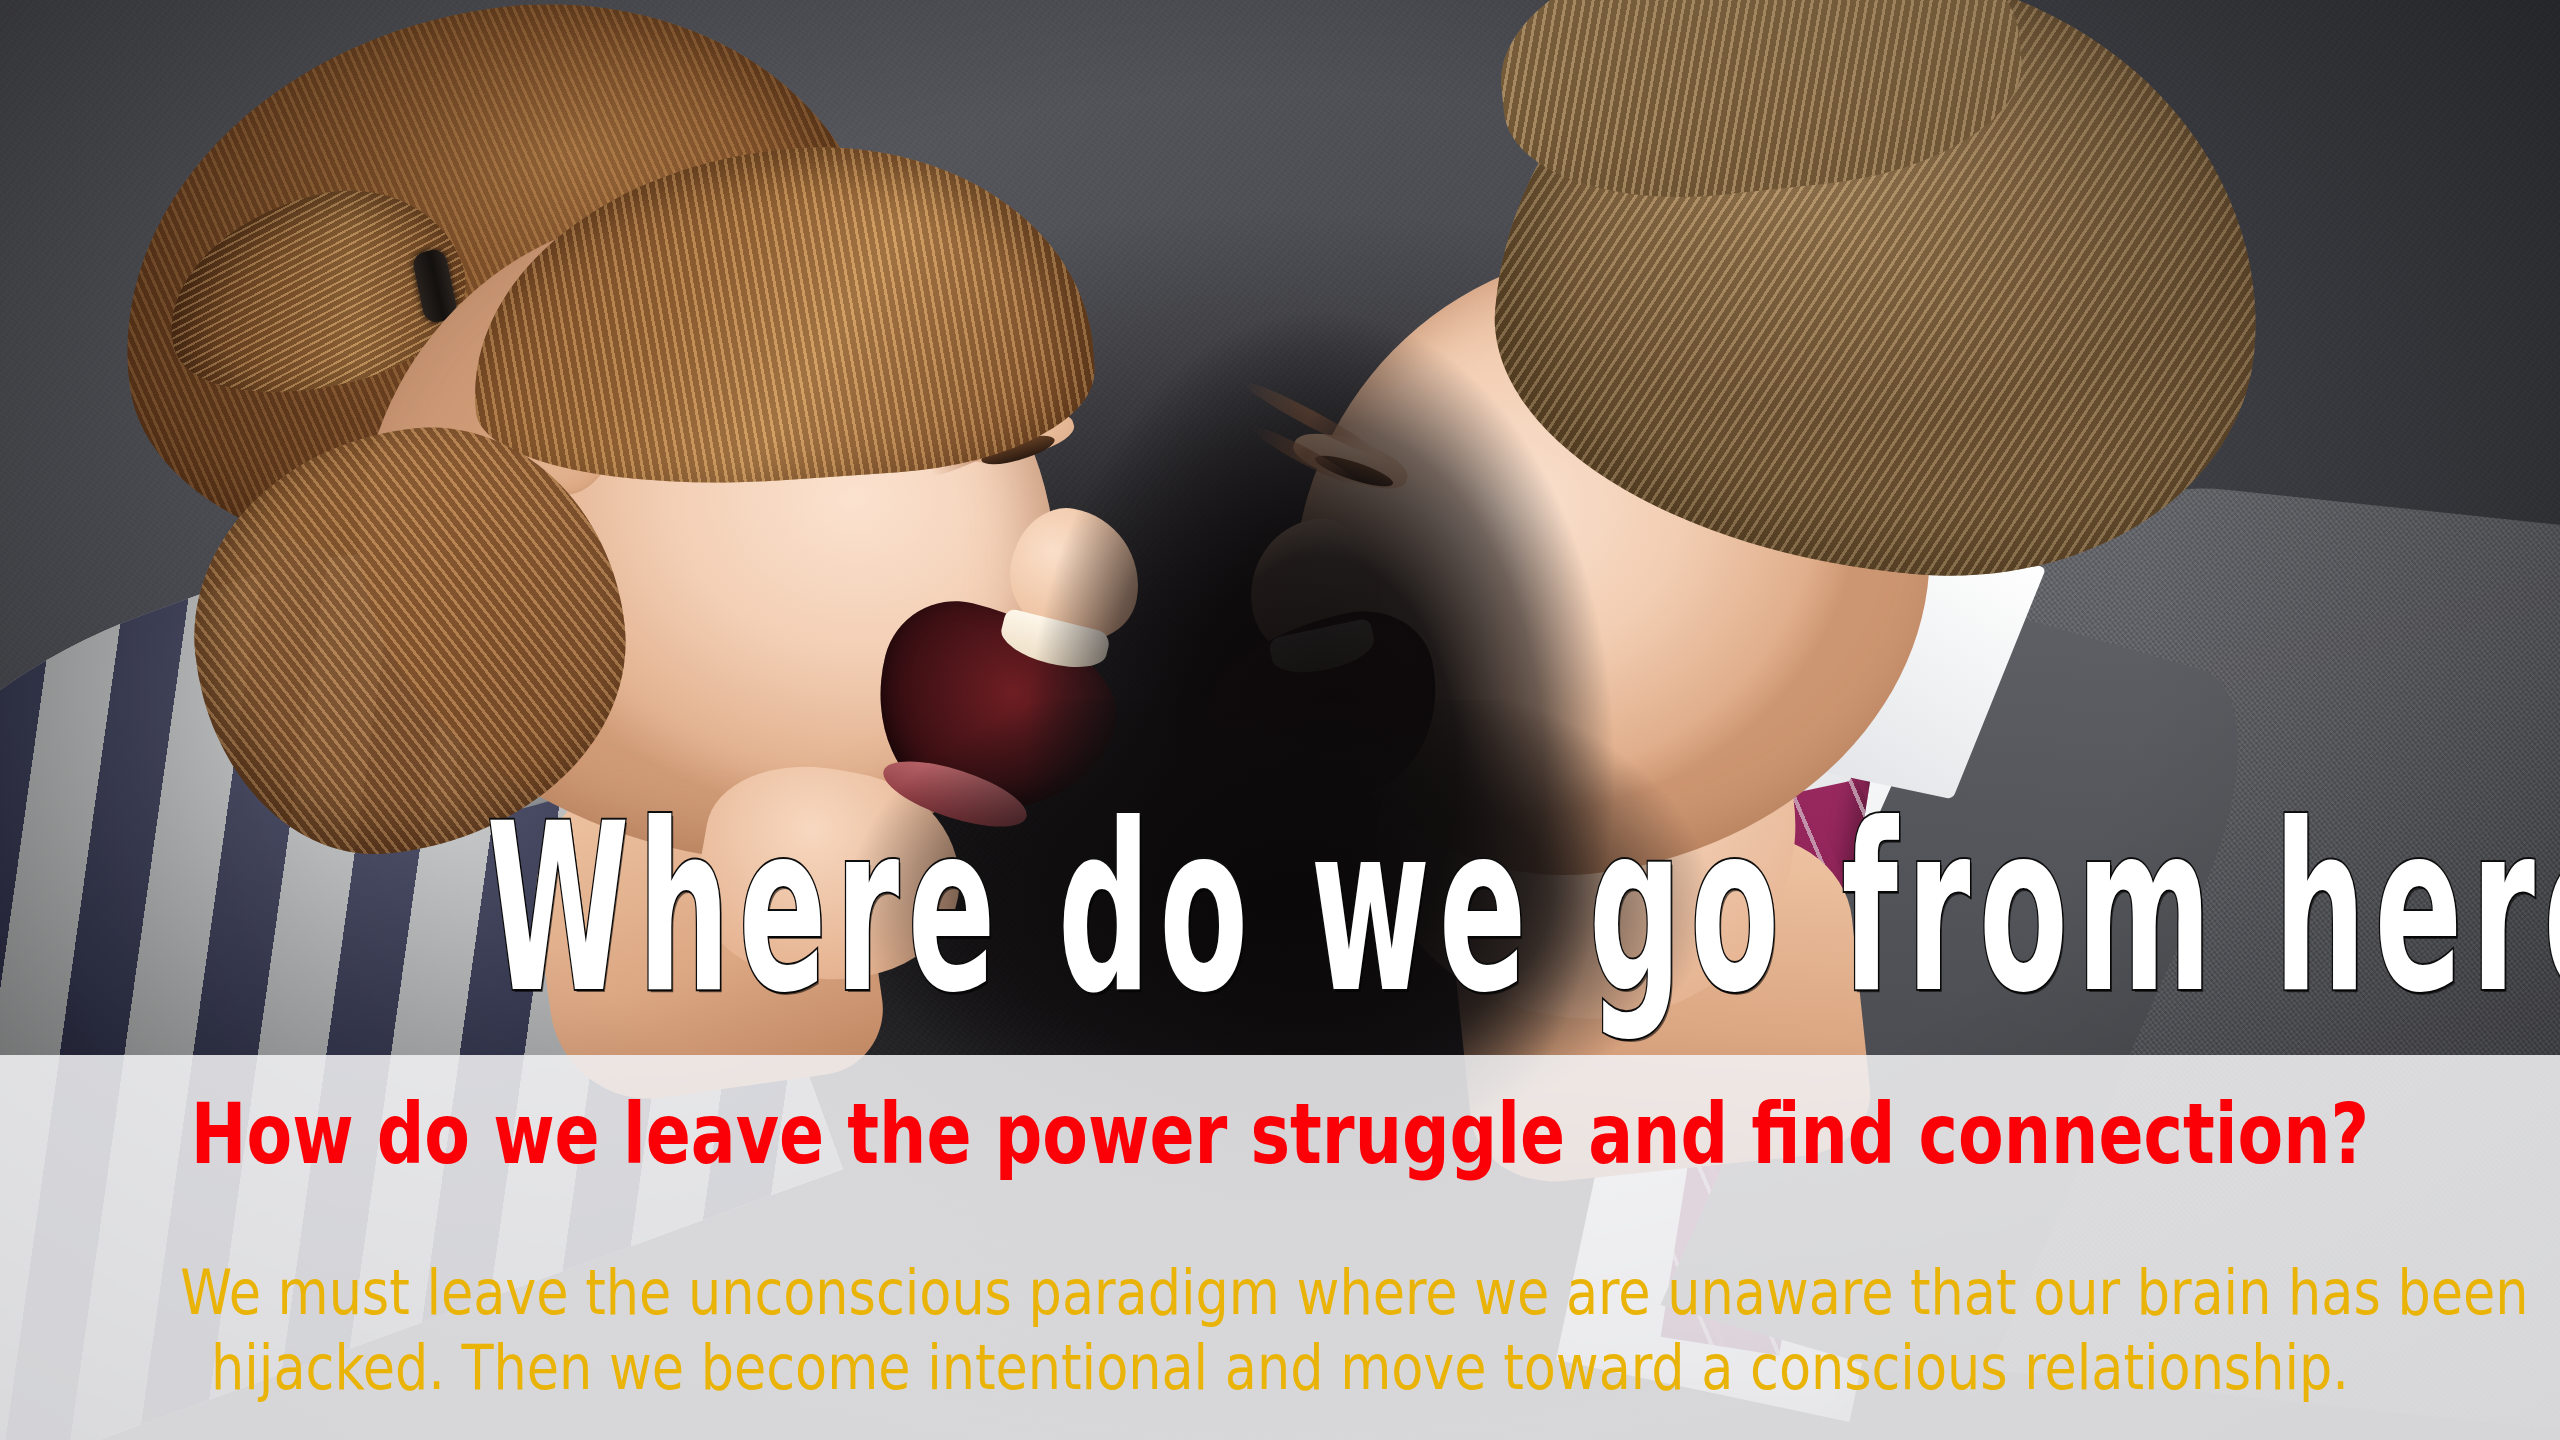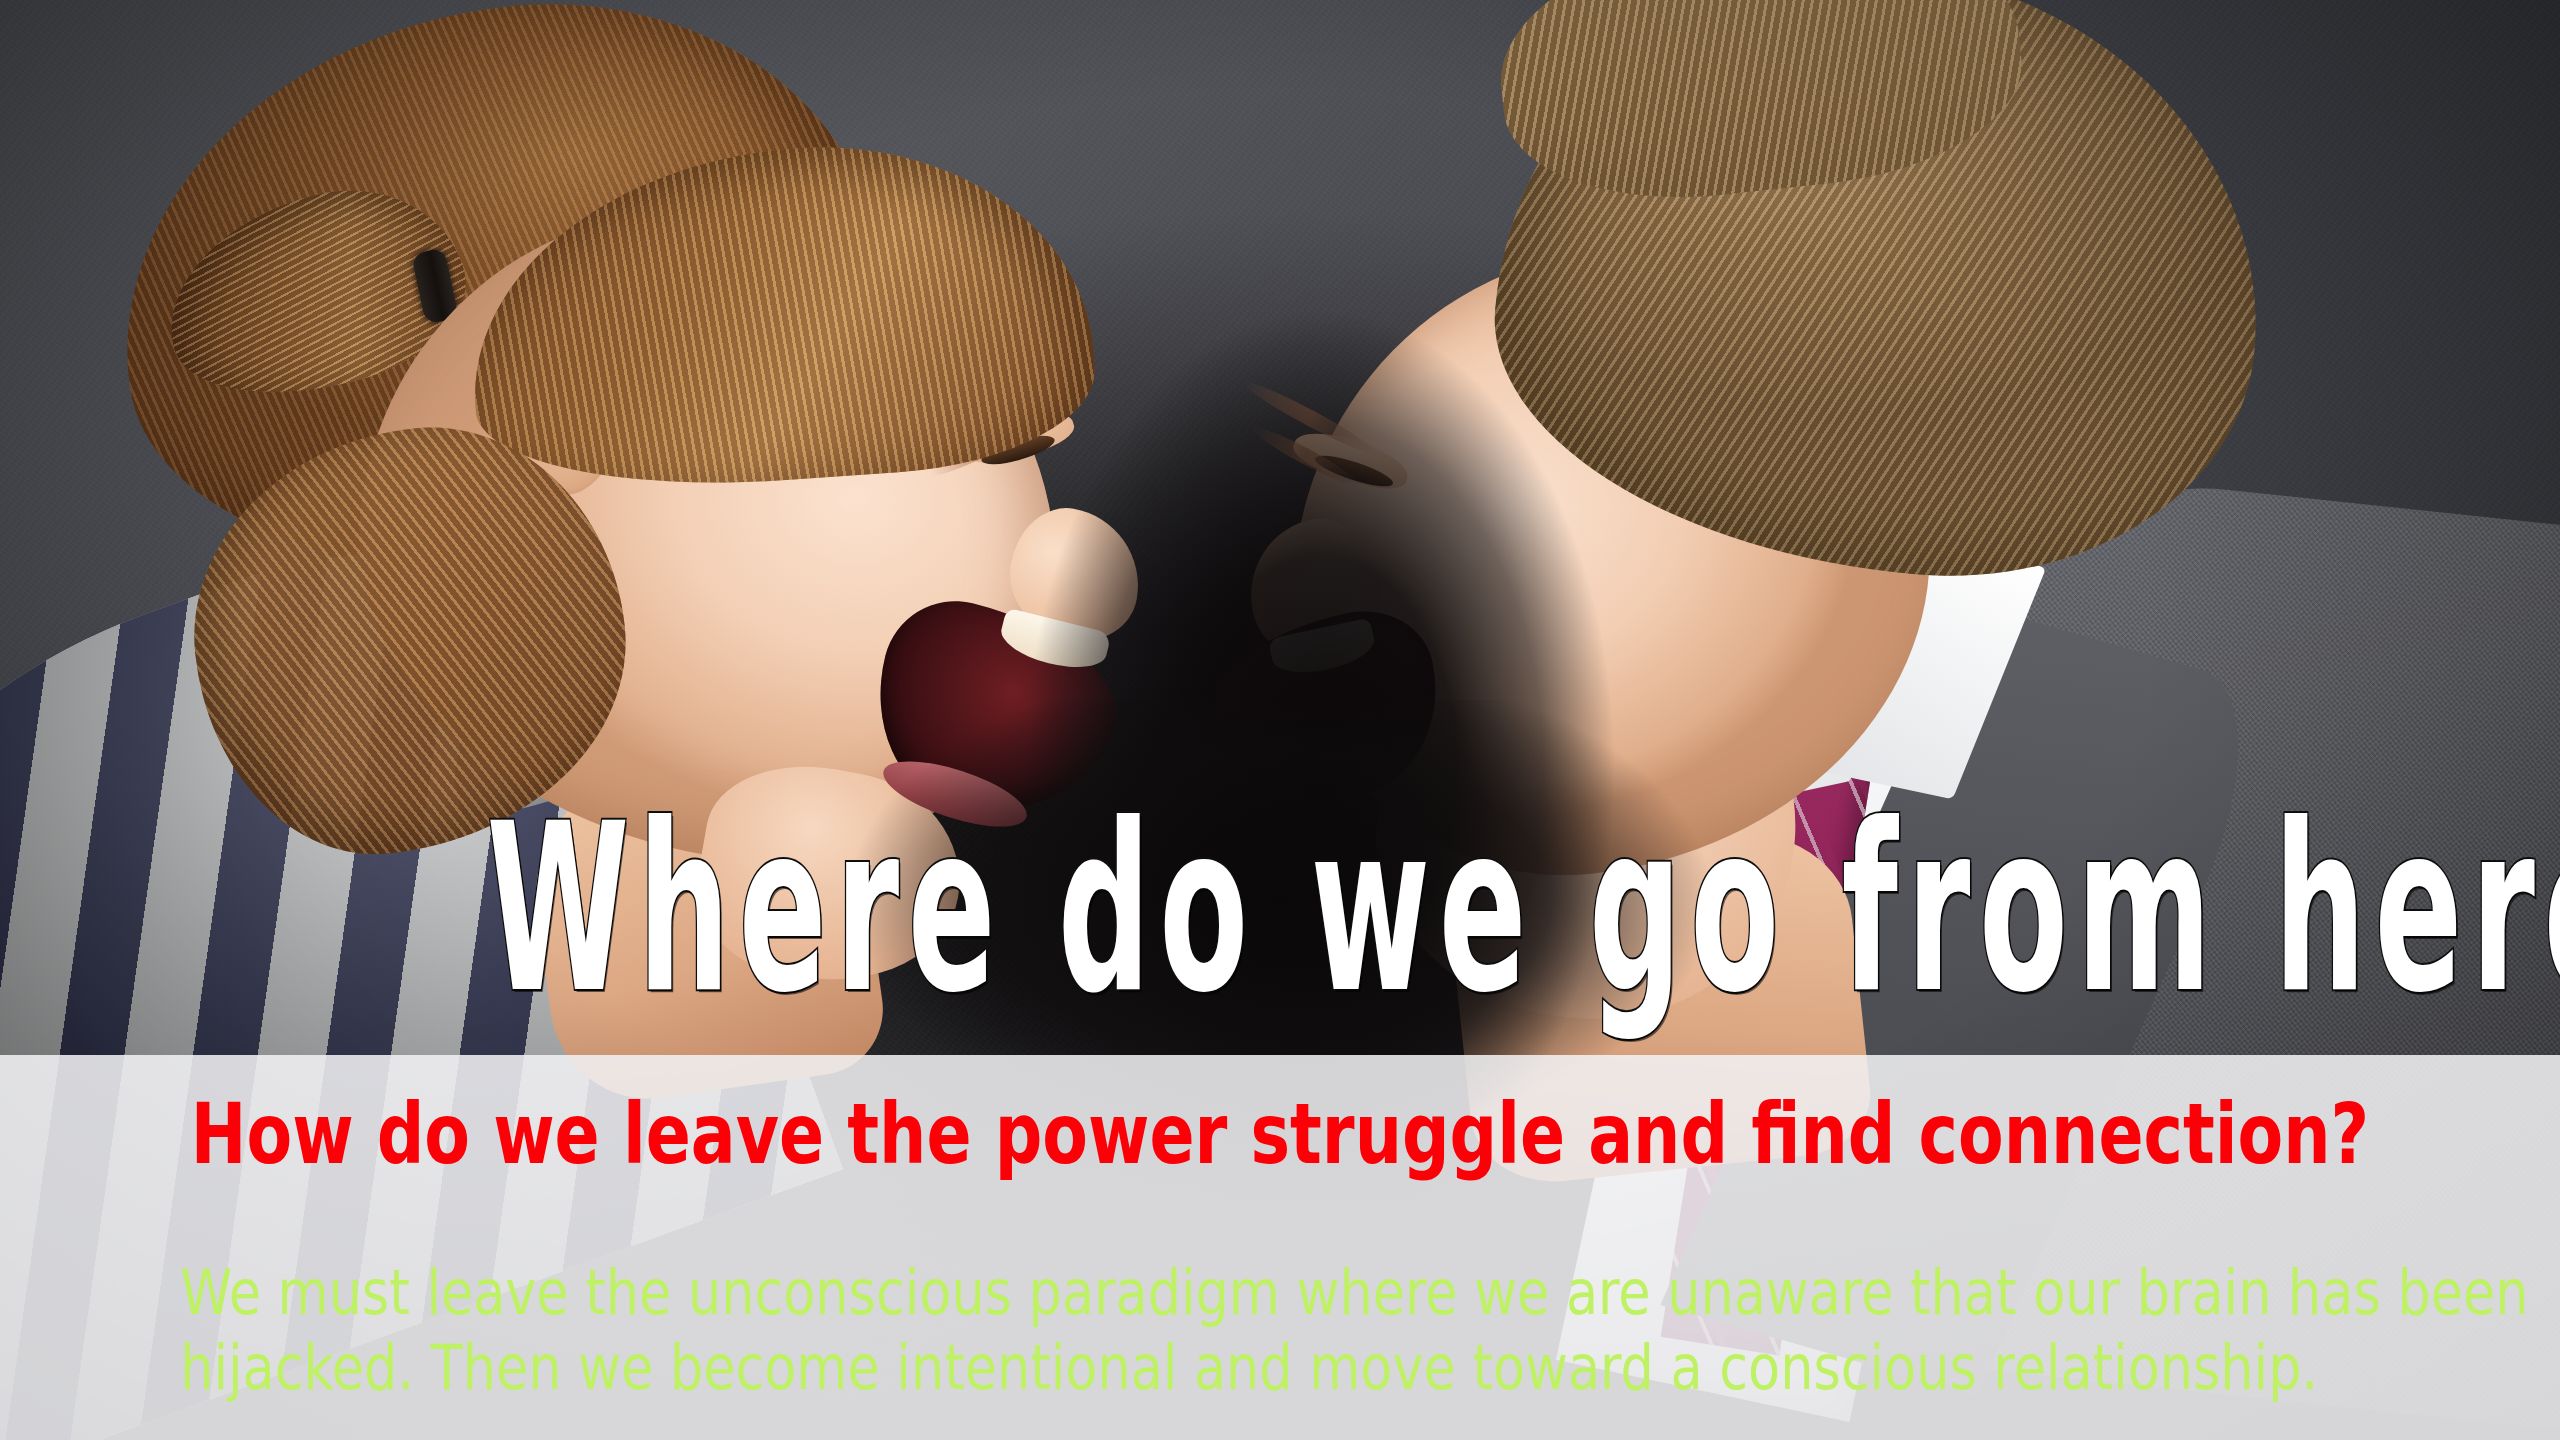--- a/index.html
+++ b/index.html
@@ -455,27 +455,27 @@
     white-space: nowrap;
     transform: scaleX(.88);
     transform-origin: 50% 50%;
   }
 
   .body-text {
     position: absolute;
     left: 110px;
     top: 1255px;
     width: 2340px;
-    text-align: left;
+    text-align: center;
     font-family: "DejaVu Sans Condensed", "Liberation Sans Narrow", "Liberation Sans", sans-serif;
     font-stretch: condensed;
     font-weight: 400;
     font-size: 62px;
     line-height: 75px;
-    color: #bef264;
+    color: #eab308;
   }
   .body-text .ln { display:block; white-space: nowrap; transform: scaleX(.94); }
 </style>
 </head>
 <body>
 
 <div id="slide">
 
   <div class="photo">
     <div class="wall-grain"></div>

